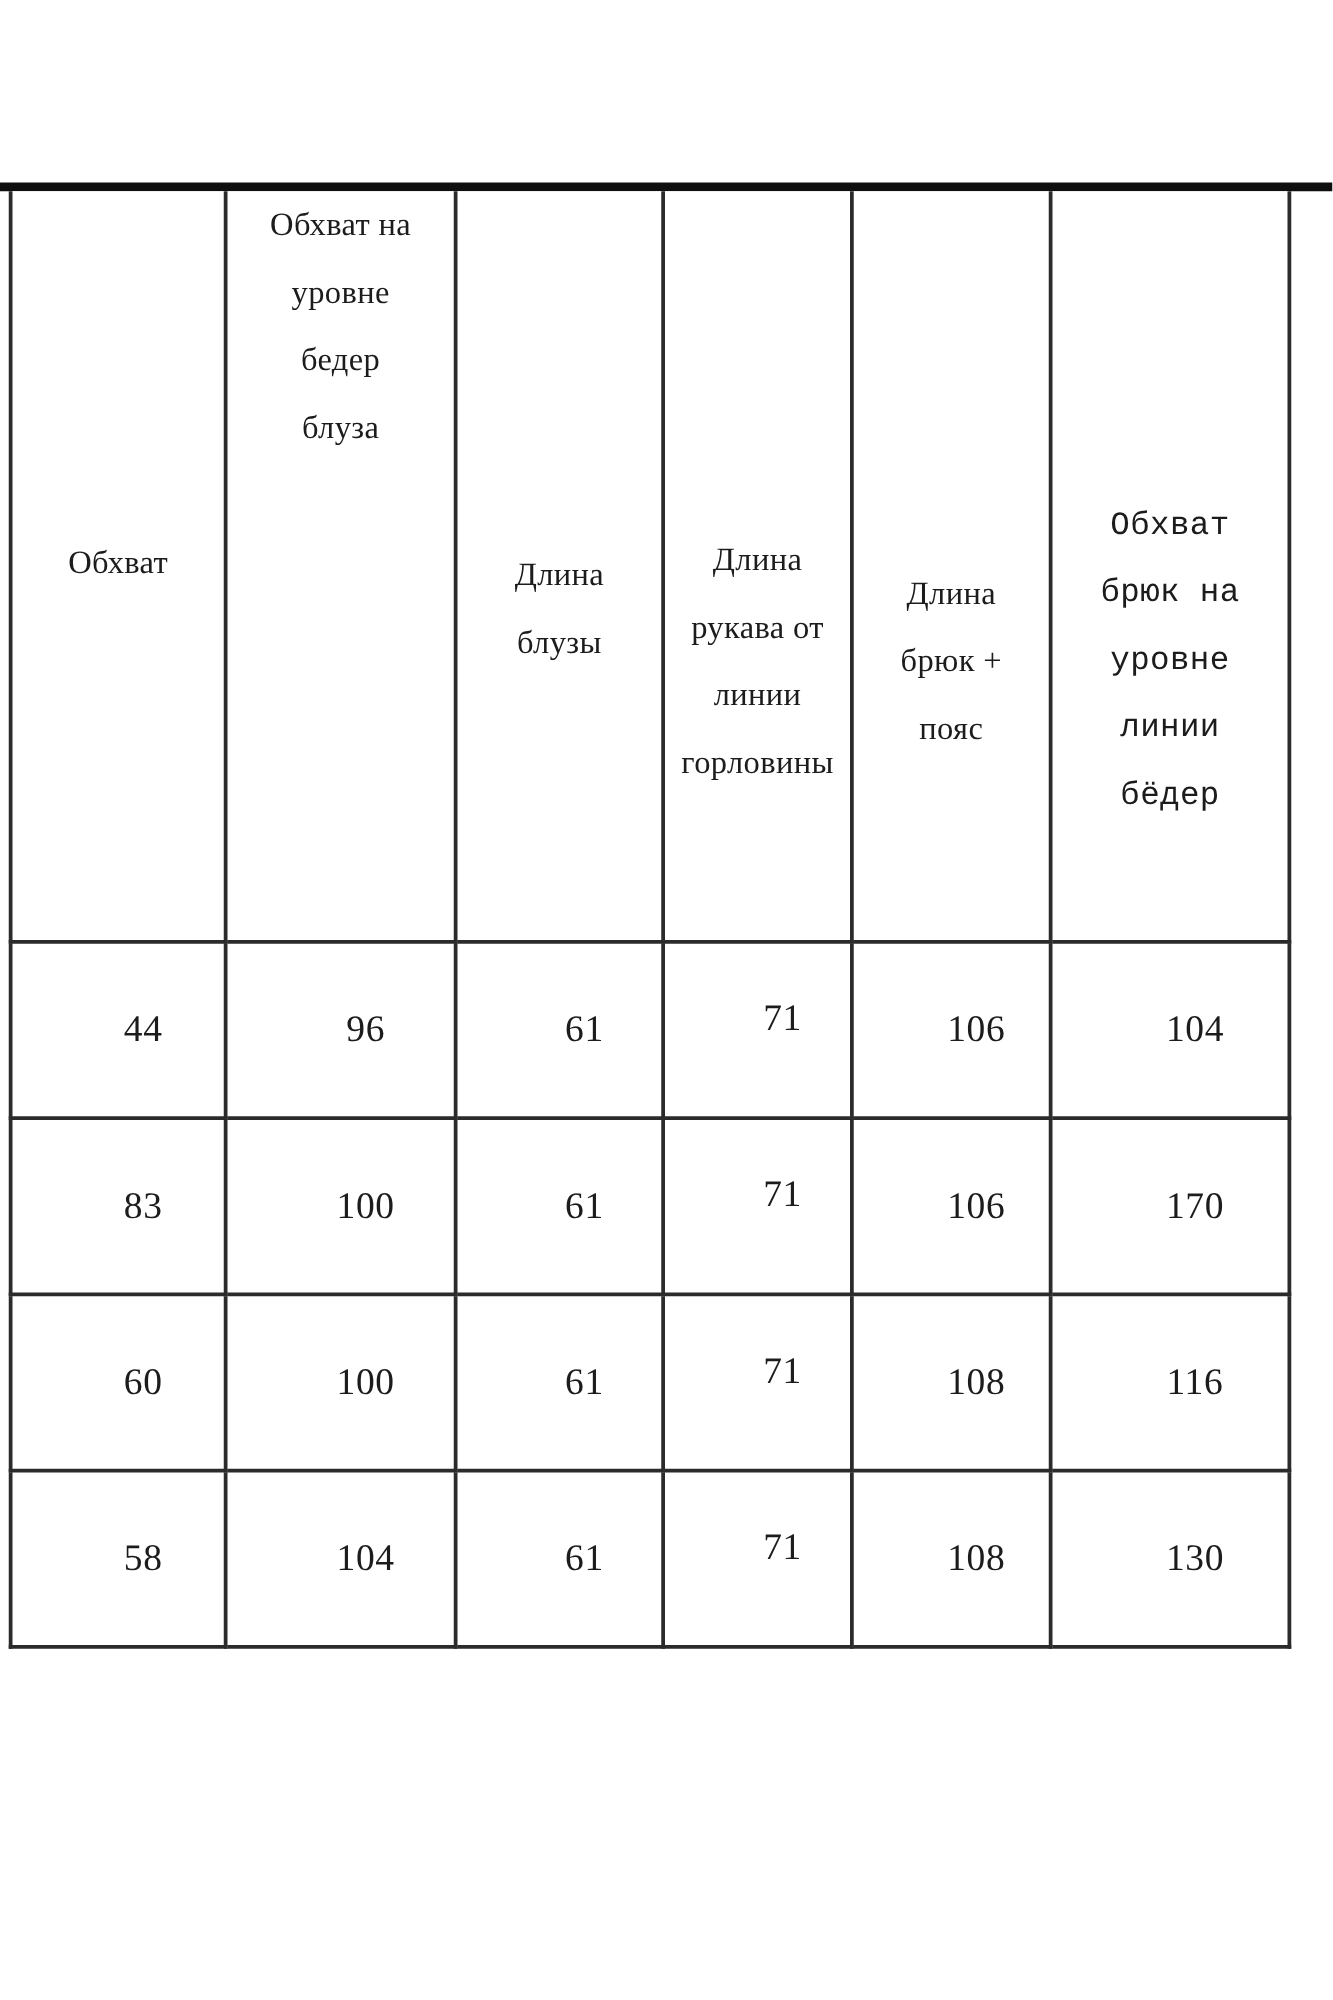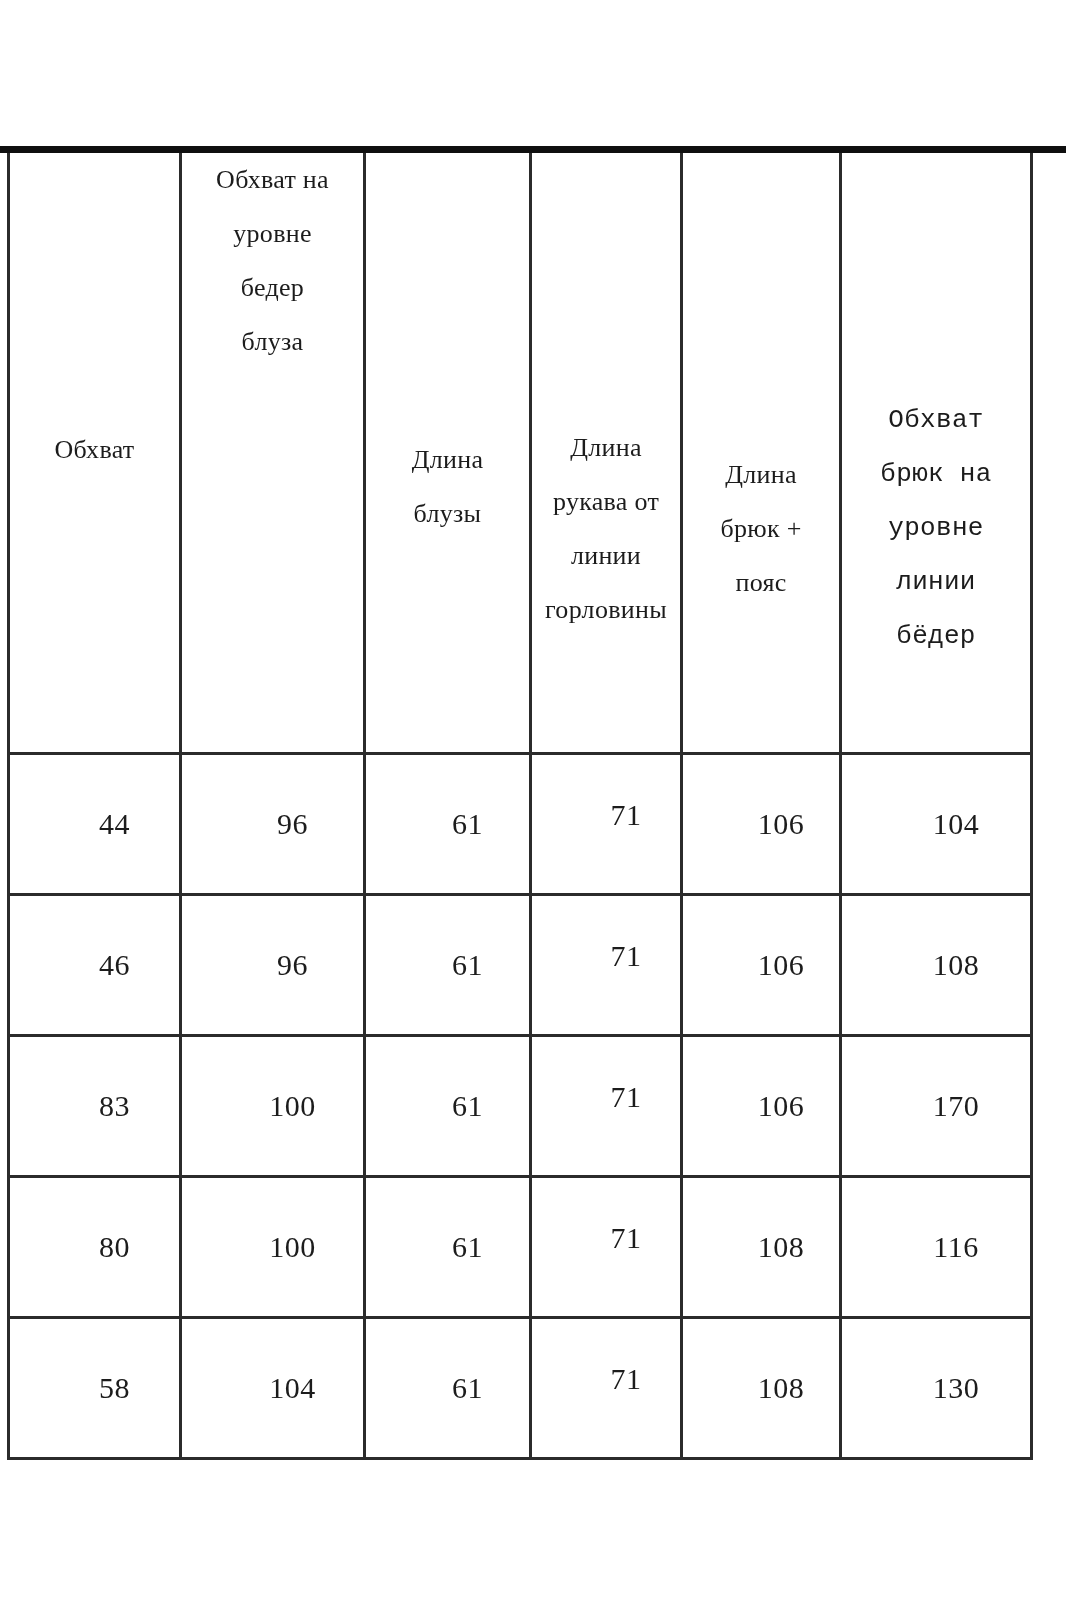--- a/index.html
+++ b/index.html
@@ -111,37 +111,29 @@
     <tbody>
       <tr>
         <td>44</td>
         <td>96</td>
         <td>61</td>
         <td>71</td>
         <td>106</td>
         <td>104</td>
       </tr>
       <tr>
-        <td>46</td>
-        <td>96</td>
-        <td>61</td>
-        <td>71</td>
-        <td>106</td>
-        <td>108</td>
-      </tr>
-      <tr>
         <td>83</td>
         <td>100</td>
         <td>61</td>
         <td>71</td>
         <td>106</td>
         <td>170</td>
       </tr>
       <tr>
-        <td>80</td>
+        <td>60</td>
         <td>100</td>
         <td>61</td>
         <td>71</td>
         <td>108</td>
         <td>116</td>
       </tr>
       <tr>
         <td>58</td>
         <td>104</td>
         <td>61</td>

